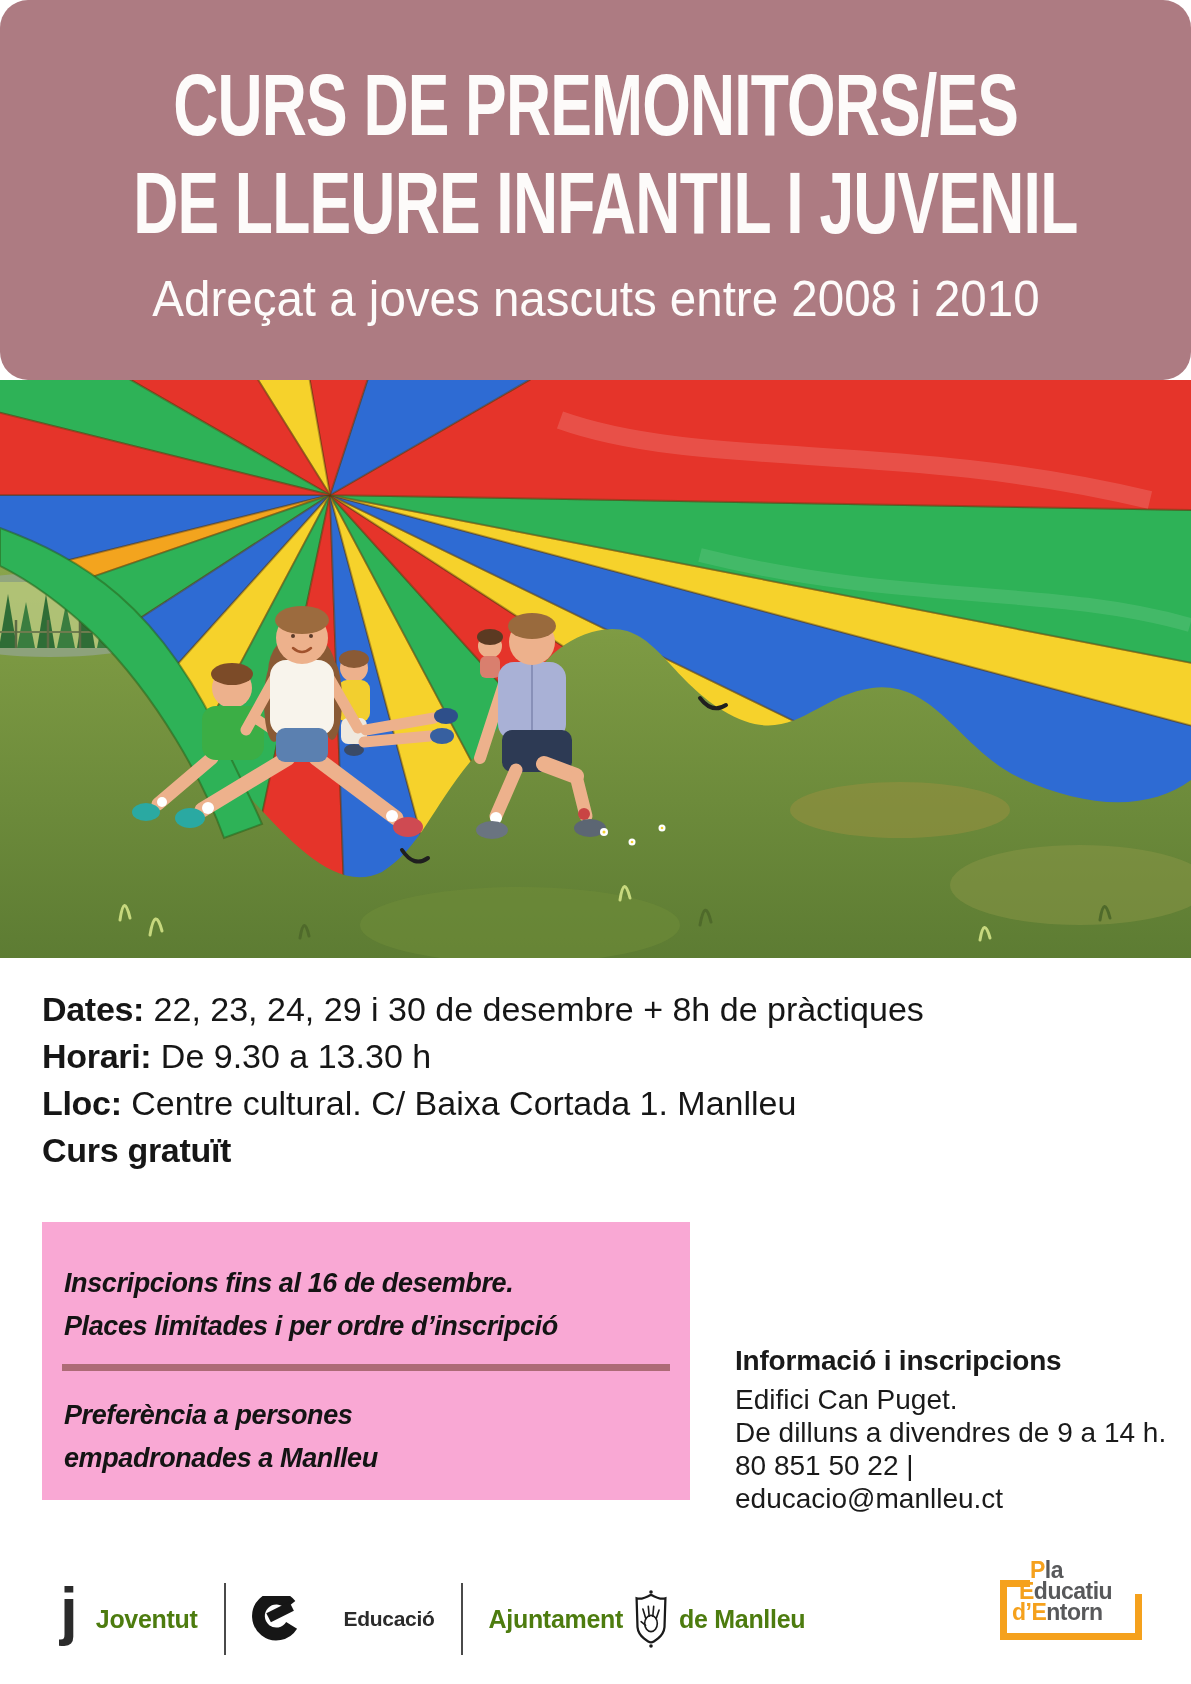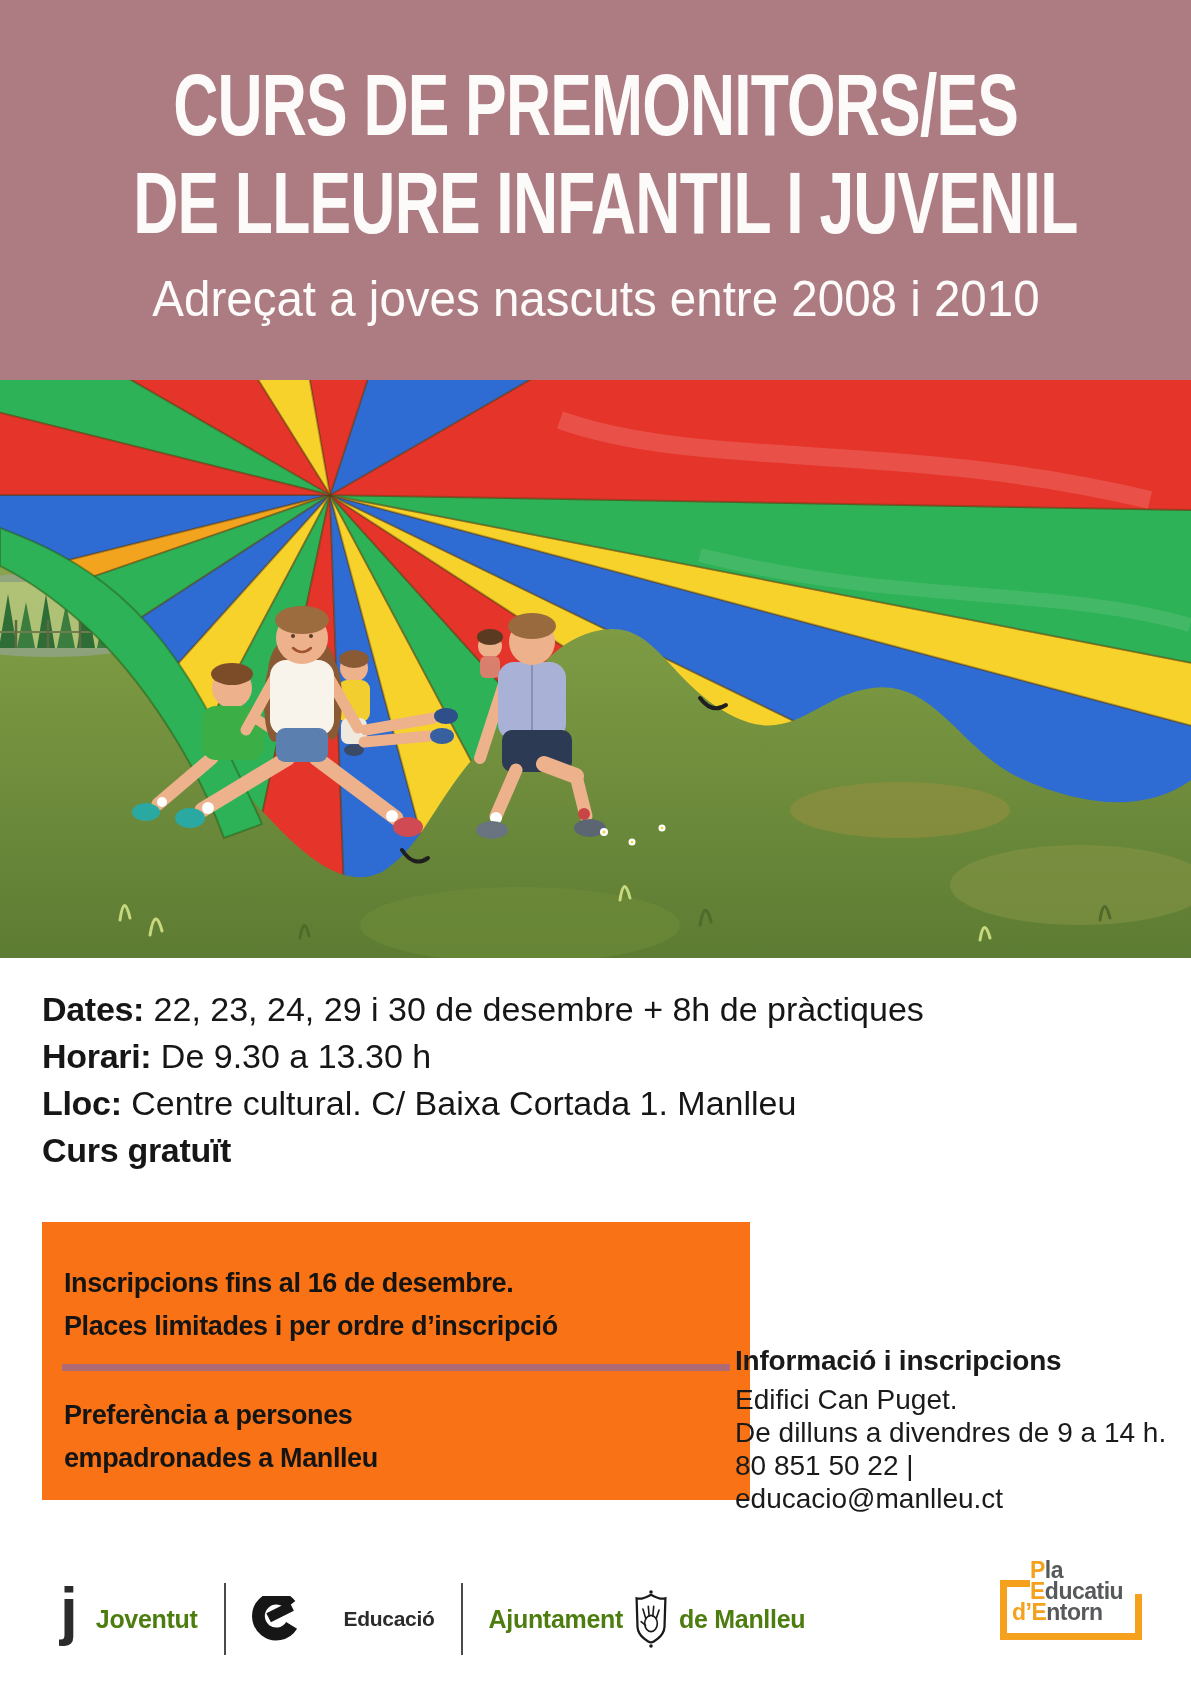--- a/index.html
+++ b/index.html
@@ -1,39 +1,39 @@
 <!DOCTYPE html>
 <html><head>
 <meta charset="utf-8">
 <style>
   html,body{margin:0;padding:0;background:#ffffff;}
   .poster{
     position:relative;width:1191px;height:1684px;background:#ffffff;
     font-family:"Liberation Sans", sans-serif;color:#141414;overflow:hidden;
   }
   
-  .hero{position:absolute;left:0;top:0;width:1191px;height:380px;background:#ad7b82;text-align:center;}
+  .hero{position:absolute;left:0;top:0;width:1191px;height:380px;background:#ad7b82;text-align:center;border-radius:28px;}
   .hero .t1,.hero .t2{
     display:inline-block;color:#fdfbfa;font-weight:700;font-size:80px;line-height:1;
     letter-spacing:-1px;transform:scaleX(.78) scaleY(1.08);transform-origin:center;white-space:nowrap;
   }
   .t1wrap{position:absolute;left:0;right:0;top:66px;}
   .t2wrap{position:absolute;left:0;right:0;top:164px;}
   .subwrap{position:absolute;left:0;right:0;top:272px;}
   .hero .subtitle{
     display:inline-block;color:#fdfbfa;font-weight:400;font-size:50px;line-height:1.1;
     transform:scaleX(.95);transform-origin:center;white-space:nowrap;letter-spacing:0px;
   }
   
   .photo{position:absolute;left:0;top:380px;width:1191px;height:578px;}
   
   .info{position:absolute;left:42px;top:986px;width:1110px;font-size:34px;line-height:47px;color:#161616;}
   .info b{font-weight:700;letter-spacing:-0.3px;}
   
-  .notice{position:absolute;left:42px;top:1222px;width:708px;height:278px;background:#f97316;}
+  .notice{position:absolute;left:42px;top:1222px;width:648px;height:278px;background:#f9a8d4;font-style:italic;}
   .notice .txt{position:absolute;left:22px;right:22px;font-weight:700;font-size:27px;line-height:43px;letter-spacing:-0.4px;color:#141414;}
   .notice .top-txt{top:40px;}
   .notice .divider{position:absolute;left:20px;right:20px;top:142px;height:7px;background:#ad6b76;}
   .notice .bottom-txt{top:172px;}
   
   .contact{position:absolute;left:735px;top:1344px;width:440px;font-size:28px;line-height:33px;color:#1a1a1a;}
   .contact .chead{font-weight:700;margin-bottom:6px;letter-spacing:-0.2px;}
   
   .logos{position:absolute;left:60px;top:1576px;height:86px;display:flex;align-items:center;}
   .j-glyph{font-size:64px;font-weight:700;color:#2b2b2b;line-height:0;position:relative;top:-8px;}
@@ -45,21 +45,21 @@
   
   .pee{position:absolute;left:1000px;top:1560px;width:150px;height:86px;}
   .pee .bar{position:absolute;background:#f5a11d;}
   .pee .bar.left{left:0;top:20px;width:7px;height:60px;}
   .pee .bar.top{left:0;top:20px;width:30px;height:7px;}
   .pee .bar.bottom{left:0;top:73px;width:142px;height:7px;}
   .pee .bar.right{left:135px;top:34px;width:7px;height:46px;}
   .pee .ptxt{position:absolute;left:0;top:0;font-size:23px;font-weight:700;line-height:21px;color:#58595b;letter-spacing:-0.5px;}
   .pee .ptxt .row{white-space:nowrap;}
   .pee .ptxt .i1{padding-left:30px;}
-  .pee .ptxt .i2{padding-left:30px;}
+  .pee .ptxt .i2{padding-left:19px;}
   .pee .ptxt .i3{padding-left:12px;}
   .pee .acc{color:#f5a11d;}
 </style>
 </head>
 <body>
 
 <div class="poster">
 
   <div class="hero">
     <div class="t1wrap"><span class="t1">CURS DE PREMONITORS/ES</span></div>

